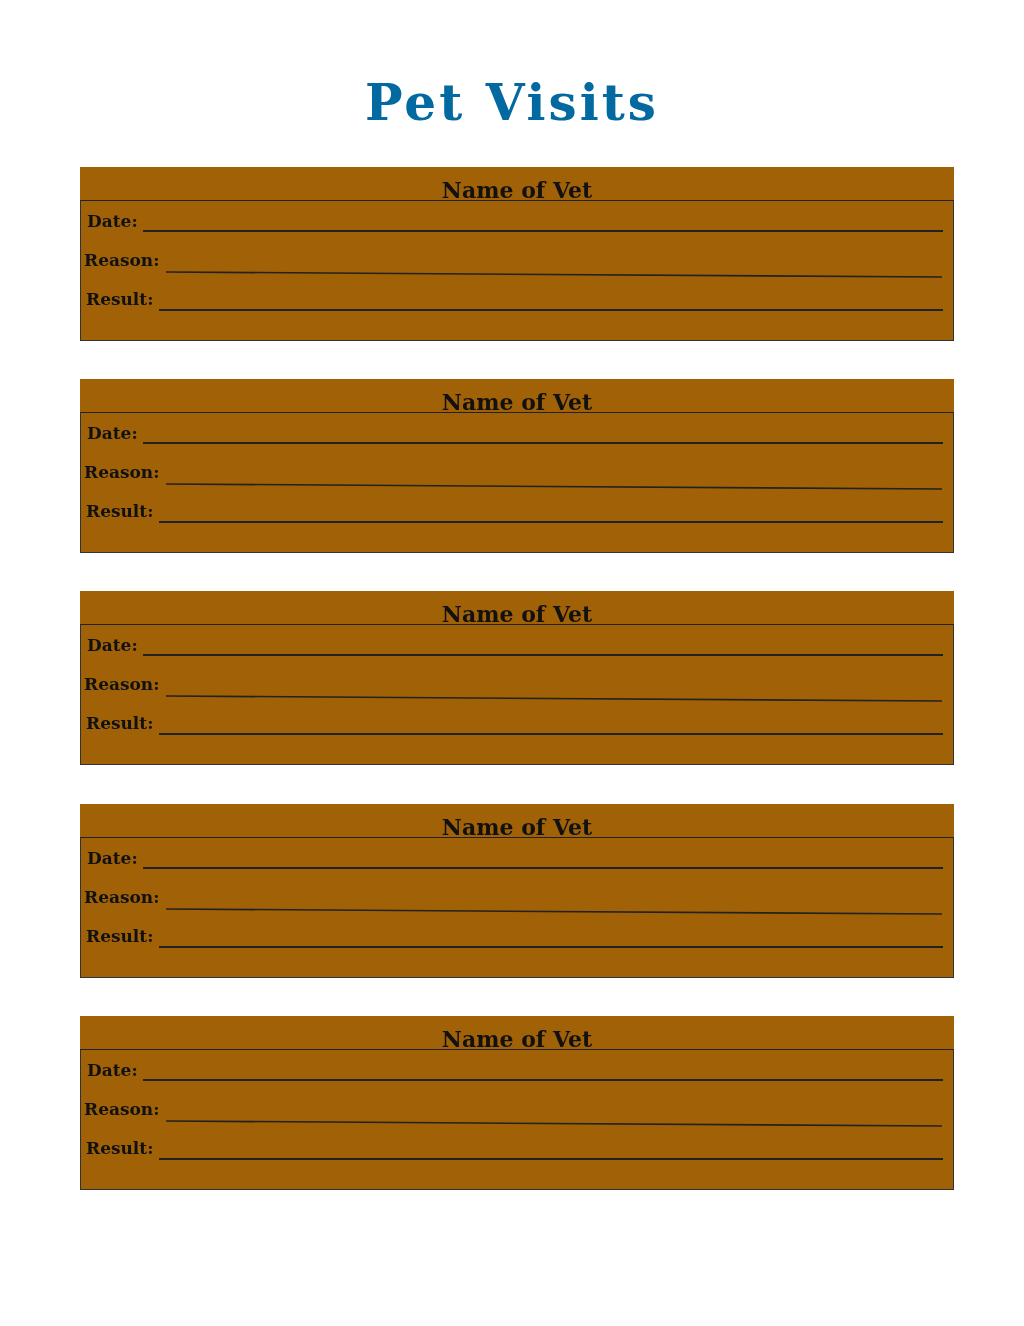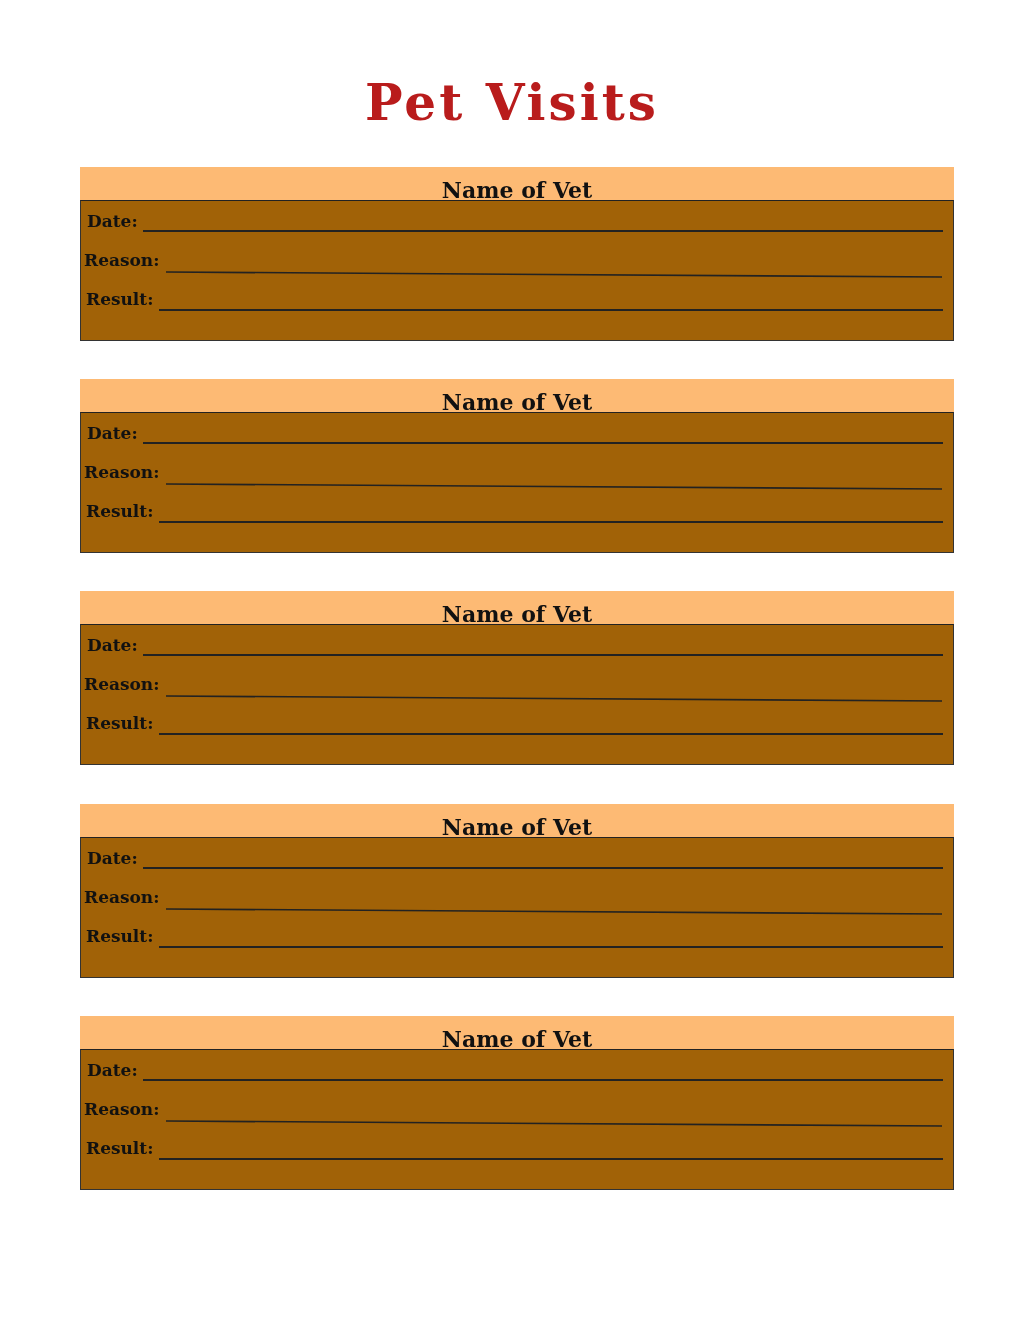--- a/index.html
+++ b/index.html
@@ -1,22 +1,22 @@
 <!DOCTYPE html>
 <html><head>
   <meta charset="utf-8">
   <style>
     html, body { margin: 0; padding: 0; background: #ffffff; }
     body { width: 1024px; height: 1326px; position: relative; overflow: hidden;
            font-family: "DejaVu Serif", "Liberation Serif", serif; color: #111; }
     .title { position: absolute; top: 68px; left: 0; width: 1024px; text-align: center;
              font-family: "DejaVu Serif", serif; font-weight: bold; font-size: 50px;
-             letter-spacing: 3px; line-height: 70px; color: #b91c1c; }
+             letter-spacing: 3px; line-height: 70px; color: #0369a1; }
     .section { position: absolute; left: 80px; width: 874px; }
-    .sec-head { height: 33px; background: #fdba74; text-align: center;
+    .sec-head { height: 33px; background: #a16207; text-align: center;
                 font-family: "DejaVu Serif", serif; font-weight: bold; font-size: 22px;
                 line-height: 47px; color: #111; }
     .sec-body { position: relative; height: 139px; border: 1.5px solid #333; border-top: 1.5px solid #222;
                 box-sizing: border-box; height: 141px; background: #a16207; }
     .field { position: absolute; left: 0; width: 874px; height: 30px; }
     .label { position: absolute; bottom: 4px; font-family: "DejaVu Serif", serif;
              font-weight: bold; font-size: 17px; color: #111; white-space: nowrap; }
     .rule { position: absolute; height: 1.6px; background: #222; }
     svg.slant { position: absolute; left: 0; top: 0; overflow: visible; }
   </style>

